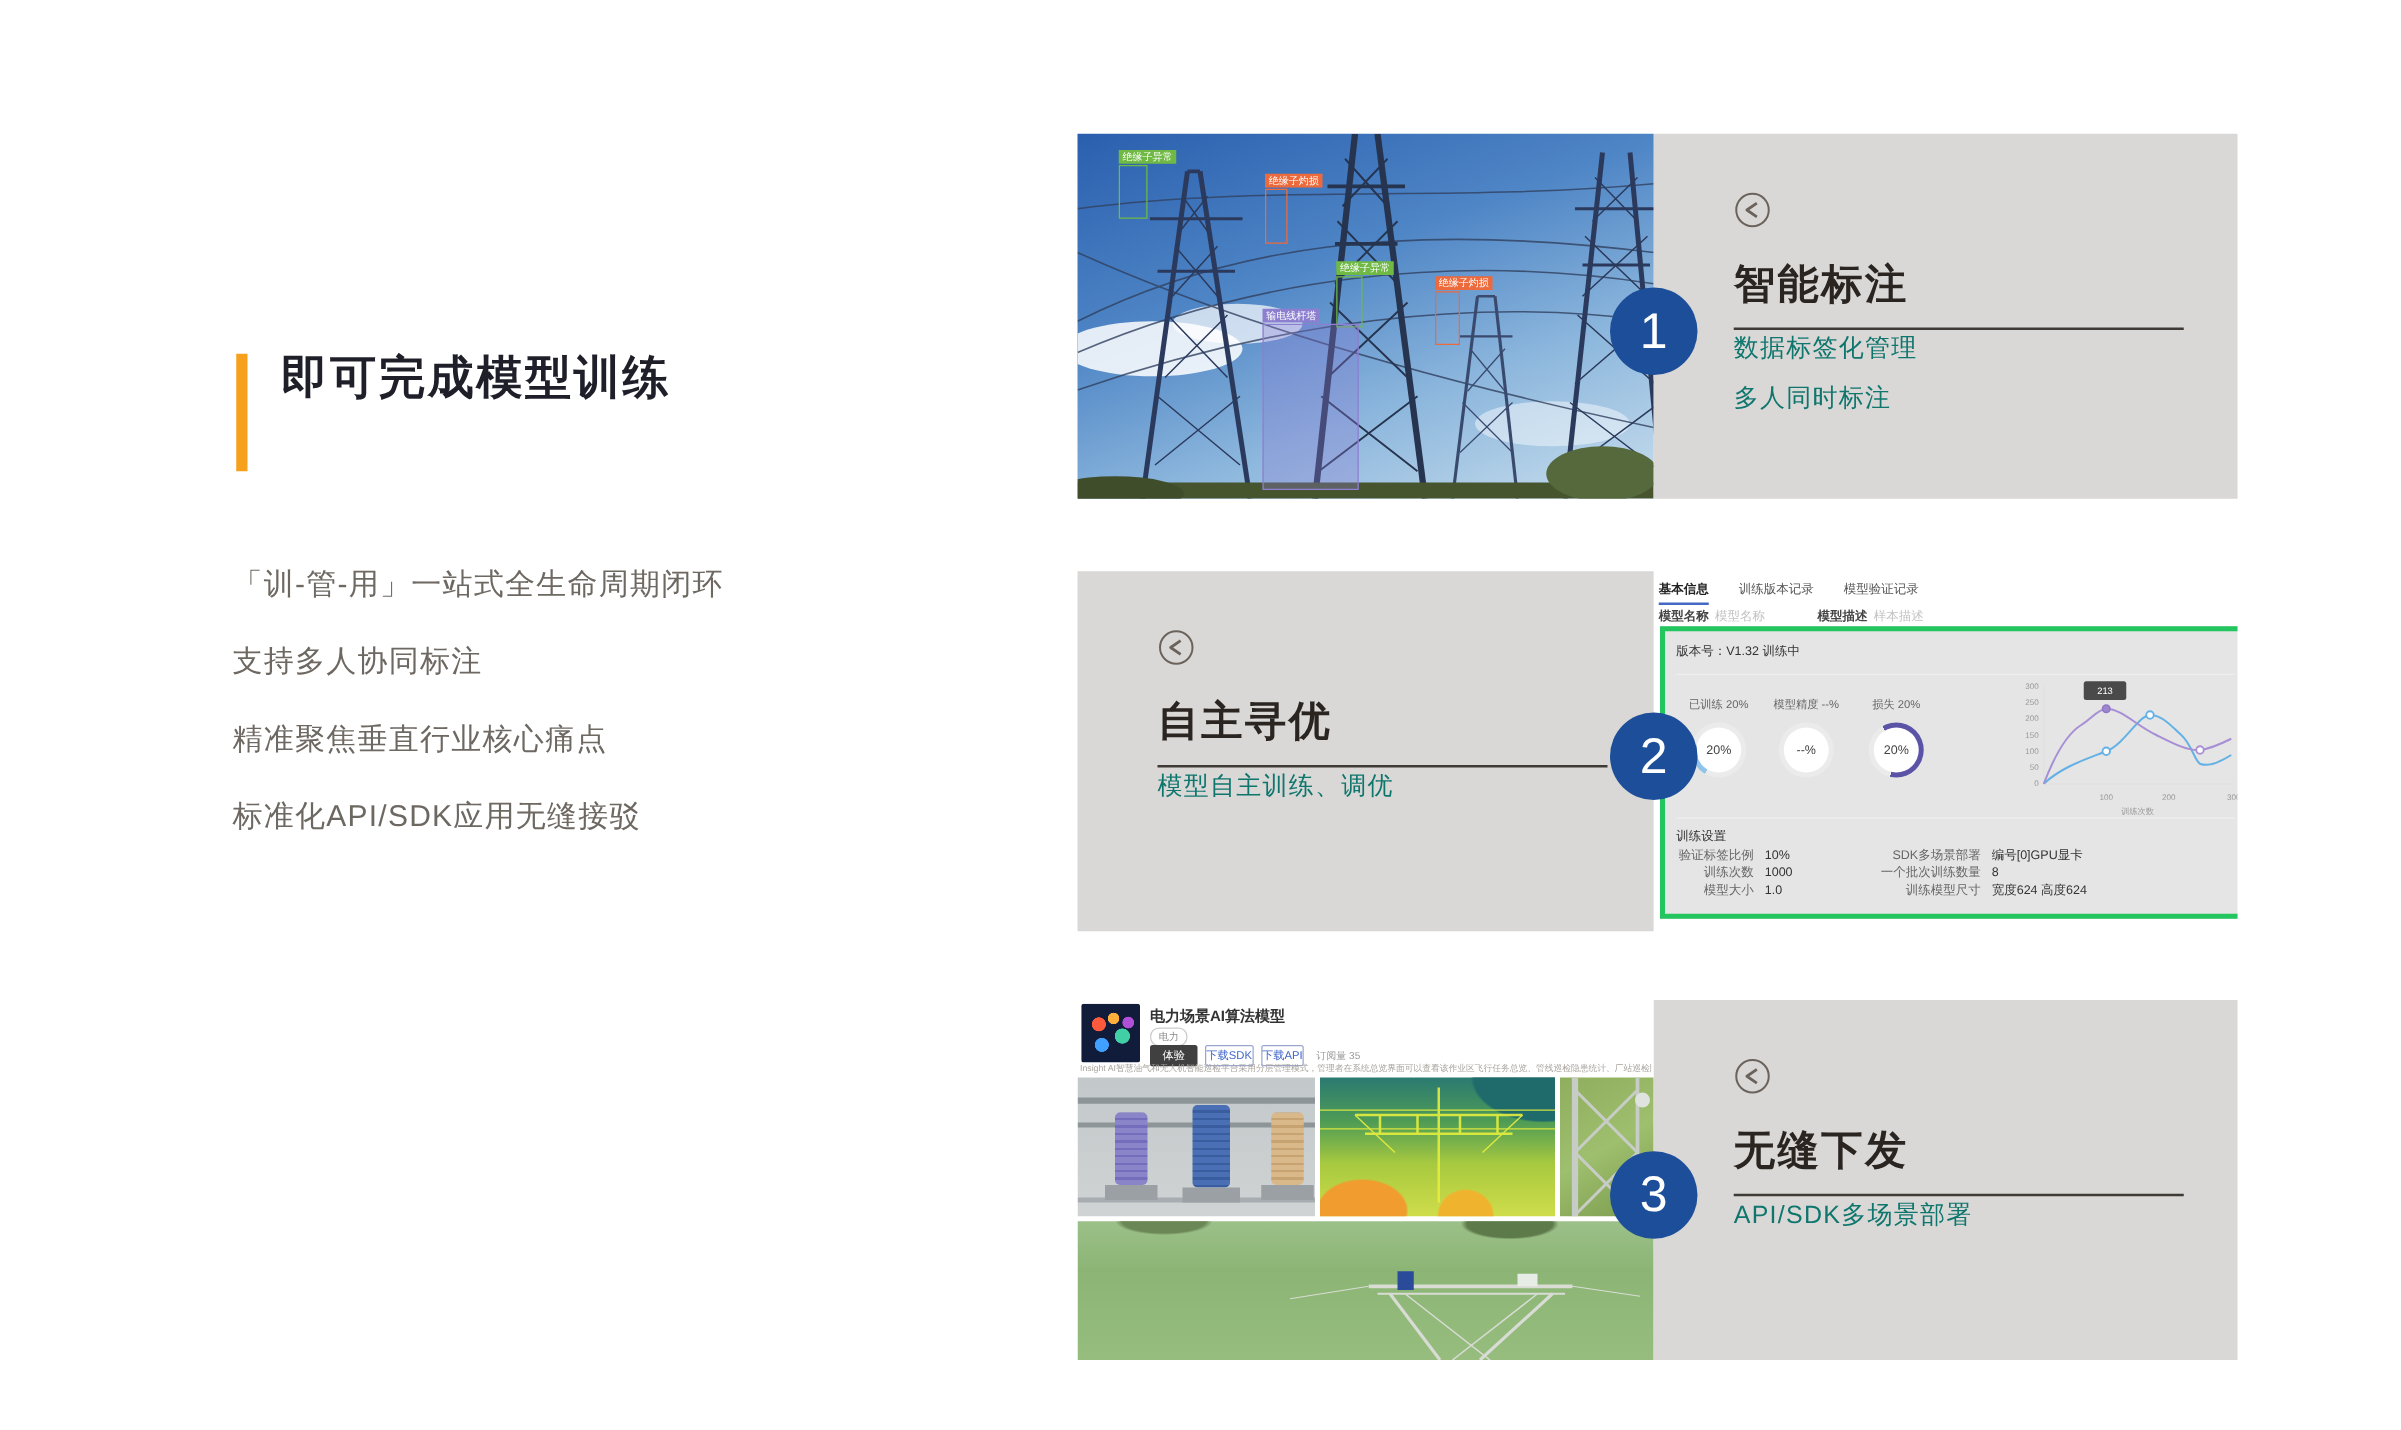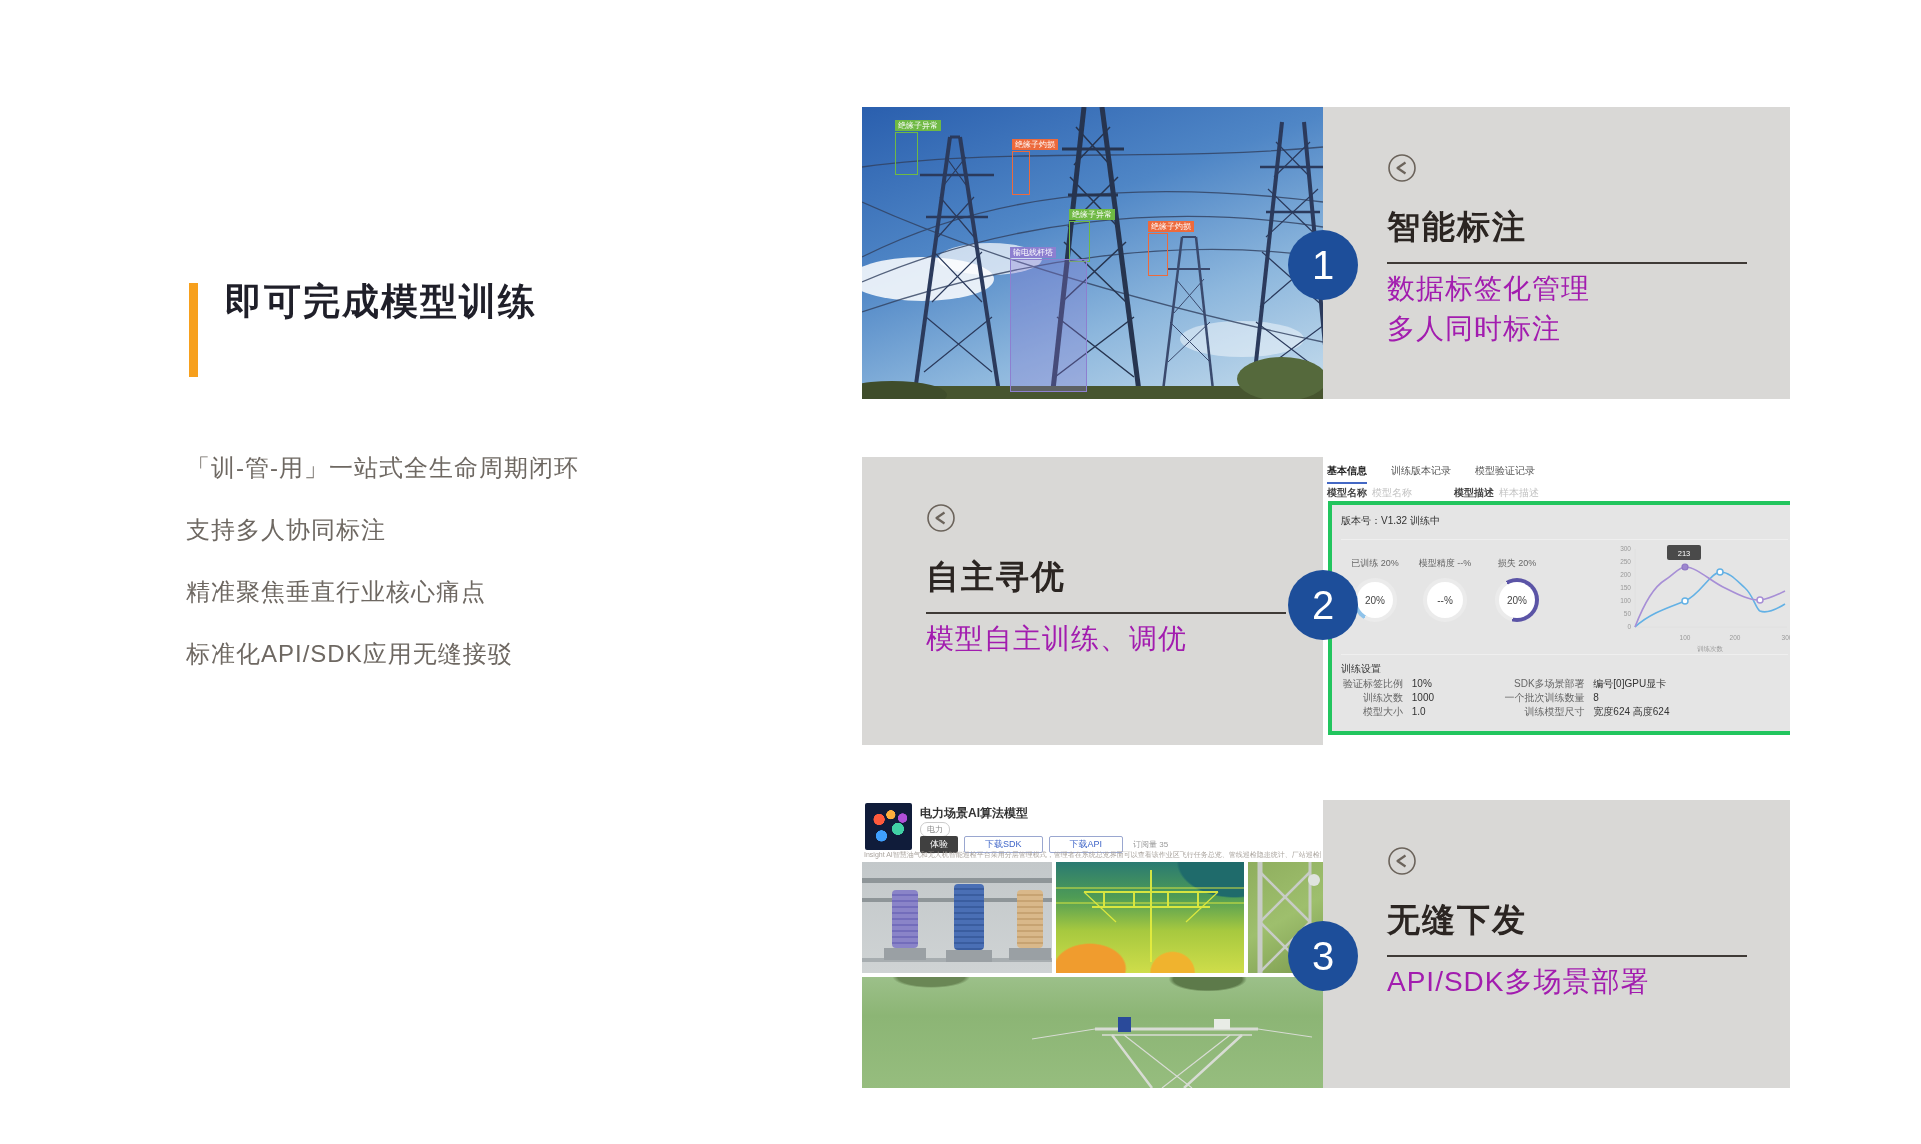--- a/index.html
+++ b/index.html
@@ -18,21 +18,21 @@
   #card1{left:862px;top:107px;height:292px;}
   #card2{left:862px;top:457px;height:288px;}
   #card3{left:862px;top:800px;height:288px;}
   .panel-grey{position:absolute;top:0;bottom:0;background:#d9d8d6;}
   .step-circle{position:absolute;width:70px;height:70px;border-radius:50%;background:#1d4e9a;
                color:#fff;font-size:40px;font-weight:500;display:flex;align-items:center;
                justify-content:center;z-index:6;}
   .back-icon{position:absolute;top:46px;left:64px;width:30px;height:30px;}
   .step-title{position:absolute;top:98px;left:64px;font-size:33px;font-weight:600;color:#2b2522;letter-spacing:2px;}
   .step-underline{position:absolute;top:155px;left:64px;width:360px;border-top:2px solid #3f3a36;}
-  .step-lines{position:absolute;top:162px;left:64px;font-size:28px;line-height:40px;color:#a21caf;letter-spacing:1px;}
+  .step-lines{position:absolute;top:152px;left:64px;font-size:20px;line-height:40px;color:#0f766e;letter-spacing:1px;}
 
   
   .photo-annot{position:absolute;left:0;top:0;width:461px;height:292px;overflow:hidden;
     background:linear-gradient(160deg,#2a5fae 0%,#4f86c6 38%,#8db7dd 68%,#c8deed 100%);}
   .ann{position:absolute;}
   .ann-box{position:absolute;left:0;top:12px;right:0;bottom:0;border:1.5px solid;}
   .ann-tag{position:absolute;top:0;left:0;height:11px;line-height:11px;font-size:8px;color:#fff;
            padding:0 3px;white-space:nowrap;}
 
   
@@ -69,21 +69,21 @@
       radial-gradient(circle at 30% 35%, #ff5a3c 0 12%, transparent 13%),
       radial-gradient(circle at 55% 25%, #ffb03c 0 10%, transparent 11%),
       radial-gradient(circle at 70% 55%, #41d0a5 0 14%, transparent 15%),
       radial-gradient(circle at 35% 70%, #3fa0ff 0 12%, transparent 13%),
       radial-gradient(circle at 80% 32%, #b04fd8 0 9%, transparent 10%);}
   .listing-title{position:absolute;left:58px;top:5px;font-size:12px;font-weight:700;color:#333;}
   .listing-tag{position:absolute;left:58px;top:22px;font-size:8px;color:#888;border:1px solid #ccc;
                border-radius:7px;padding:1px 6px;}
   .listing-btns{position:absolute;left:58px;top:36px;display:flex;gap:6px;align-items:center;font-size:9px;}
   .btn-primary{background:#404040;color:#fff;padding:2px 10px;border-radius:2px;}
-  .btn-outline{border:1px solid #9aa7d0;color:#3f65c8;background:#fff;padding:1px 20px;border-radius:2px;}
+  .btn-outline{border:1px solid #9aa7d0;color:#3f65c8;background:#fff;padding:1px 0;border-radius:2px;}
   .subscribe{color:#999;font-size:8px;margin-left:4px;}
   .listing-desc{position:absolute;left:2px;top:50px;right:2px;font-size:7px;color:#aaa49e;
                 white-space:nowrap;overflow:hidden;}
   .ph{position:absolute;top:62px;height:111px;overflow:hidden;}
   .ph-wide{position:absolute;top:177px;left:0;width:461px;height:111px;overflow:hidden;
     background-image:
       radial-gradient(ellipse at 75% 2%, #5d7a4a 0 7%, transparent 8%),
       radial-gradient(ellipse at 15% 0%, #6a8755 0 6%, transparent 7%),
       linear-gradient(180deg,#9cc089 0%,#8cb575 35%,#96bd7e 100%);}
   #ph1{left:0;width:190px;background:linear-gradient(#c3c8ca,#cfd3d4);}

